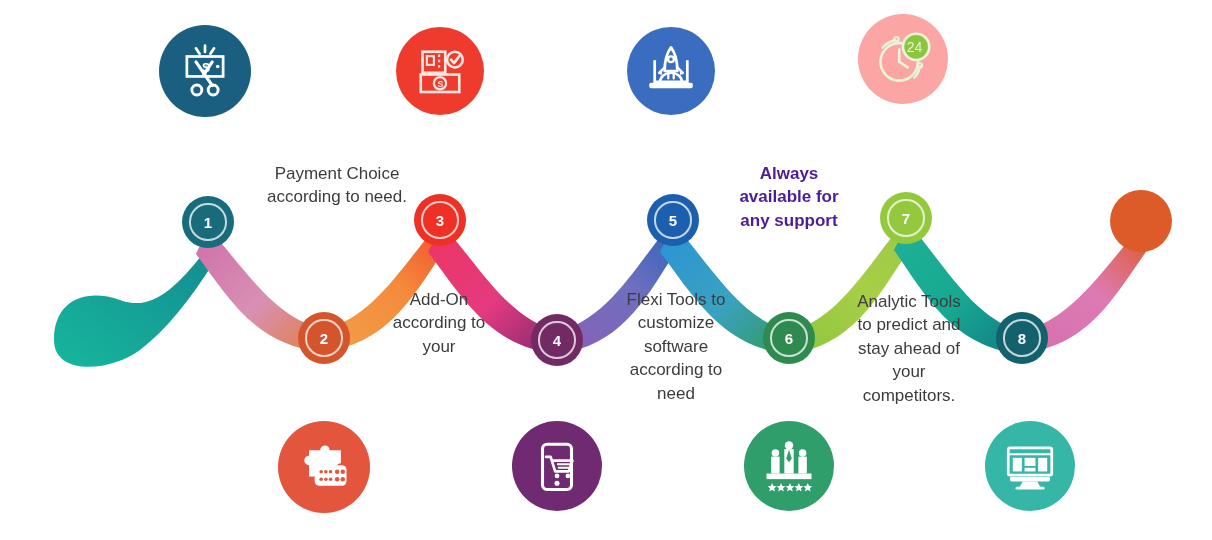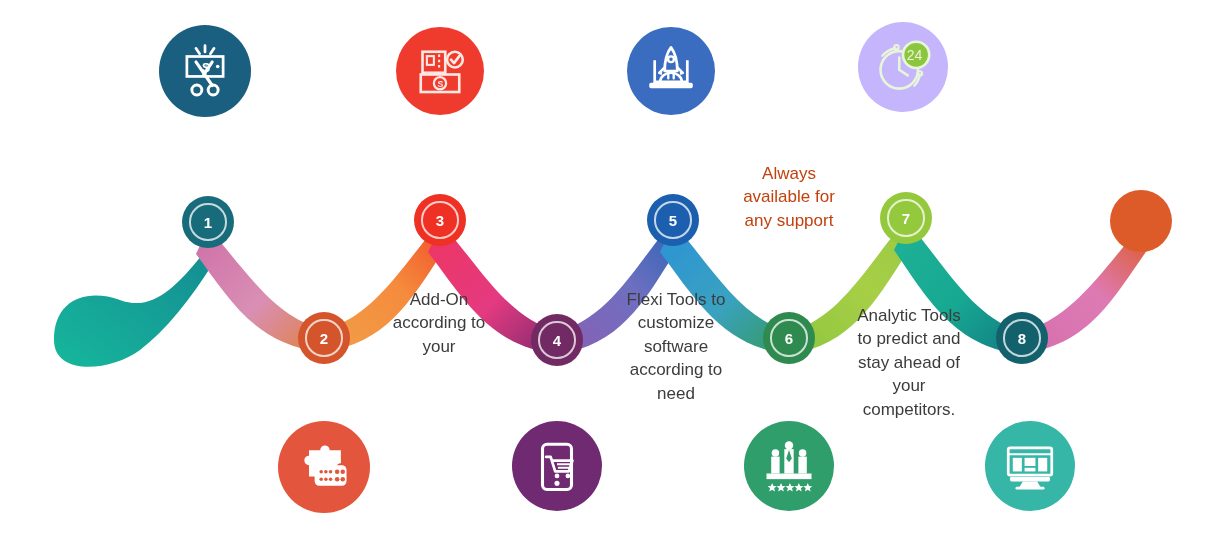--- a/index.html
+++ b/index.html
@@ -36,21 +36,21 @@
   }
   .icon-disc svg{display:block;}
 
   
   .cap-text{
     position:absolute;z-index:8;text-align:center;
     color:#3c3c3c;font-size:17px;line-height:1.38;
     font-family:"Liberation Sans","DejaVu Sans",sans-serif;
     white-space:pre-line;
   }
-  .cap-text.bold{color:#c2410c;font-weight:400;}
+  .cap-text.bold{color:#4c1d95;font-weight:700;}
 </style>
 </head>
 <body>
 
 <div id="stage">
 
   <svg id="ribbon" viewBox="0 0 1212 540">
     <defs>
       <linearGradient id="g0" x1="0" y1="1" x2="1" y2="0">
         <stop offset="0%" stop-color="#16b79c"></stop>
@@ -180,21 +180,21 @@
       <path d="M32 6 C38 14 39 24 39 32 L25 32 C25 24 26 14 32 6 Z" fill="none" stroke="#ffffff" stroke-width="3" stroke-linejoin="round"></path>
       <circle cx="32" cy="19" r="3.2" fill="none" stroke="#ffffff" stroke-width="2.6"></circle>
       <path d="M25 28 L19 34 L22 35 M39 28 L45 34 L42 35" fill="none" stroke="#ffffff" stroke-width="2.8" stroke-linejoin="round"></path>
       <path d="M29 33 v7 M35 33 v7" stroke="#ffffff" stroke-width="2.6" stroke-linecap="round"></path>
       <path d="M14 20 v24 h36 v-24" fill="none" stroke="#ffffff" stroke-width="3"></path>
       <path d="M20 44 a12 10 0 0 1 24 0" fill="none" stroke="#ffffff" stroke-width="2.8"></path>
       <rect x="8" y="45" width="48" height="6" rx="2" fill="#ffffff"></rect>
     </svg>
   </div>
 
-  <div class="icon-disc" style="left:858px;top:22px;width:90px;height:90px;background:#c4b5fd;">
+  <div class="icon-disc" style="left:858px;top:14px;width:90px;height:90px;background:#fca5a5;">
     <svg width="60" height="60" viewBox="0 0 64 64">
       <circle cx="28" cy="35" r="20" fill="none" stroke="#e8f5d8" stroke-width="2.8"></circle>
       <path d="M28 22 v13 l9 6" fill="none" stroke="#e8f5d8" stroke-width="2.8" stroke-linecap="round"></path>
       <path d="M10 20 a24 24 0 0 1 14 -8" fill="none" stroke="#e8f5d8" stroke-width="2.6" stroke-linecap="round"></path>
       <circle cx="25" cy="11" r="2.4" fill="none" stroke="#e8f5d8" stroke-width="2.2"></circle>
       <path d="M50 40 a22 22 0 0 1 -6 12" fill="none" stroke="#e8f5d8" stroke-width="2.6" stroke-linecap="round"></path>
       <circle cx="50" cy="39" r="2.4" fill="none" stroke="#e8f5d8" stroke-width="2.2"></circle>
       <circle cx="46" cy="19" r="14" fill="#8cc63e" stroke="#e8f5d8" stroke-width="2.8"></circle>
       <text x="36" y="25" font-size="15" fill="#e8f5d8" font-family="'Liberation Sans',sans-serif">24</text>
     </svg>
@@ -257,30 +257,32 @@
       <rect x="13" y="23" width="10" height="15" fill="#ffffff"></rect>
       <rect x="26" y="23" width="12" height="9" fill="#ffffff"></rect>
       <rect x="26" y="34" width="12" height="4" fill="#ffffff"></rect>
       <rect x="41" y="23" width="10" height="15" fill="#ffffff"></rect>
       <rect x="10" y="44" width="44" height="5" rx="1.5" fill="#ffffff"></rect>
       <path d="M24 49 l-4 7 h24 l-4 -7 z" fill="#ffffff"></path>
       <rect x="16" y="55" width="32" height="3" rx="1.5" fill="#ffffff"></rect>
     </svg>
   </div>
 
+  <div class="cap-text" style="left:242px;top:162px;width:190px;">Payment Choice
+according to need.</div>
   <div class="cap-text" style="left:369px;top:288px;width:140px;">Add-On
 according to
 your</div>
   <div class="cap-text" style="left:606px;top:288px;width:140px;">Flexi Tools to
 customize
 software
 according to
 need</div>
   <div class="cap-text bold" style="left:721px;top:162px;width:136px;">Always
 available for
 any support</div>
-  <div class="cap-text" style="left:838px;top:304px;width:142px;">Analytic Tools
+  <div class="cap-text" style="left:838px;top:290px;width:142px;">Analytic Tools
 to predict and
 stay ahead of
 your
 competitors.</div>
 
 </div>
 
 </body></html>

